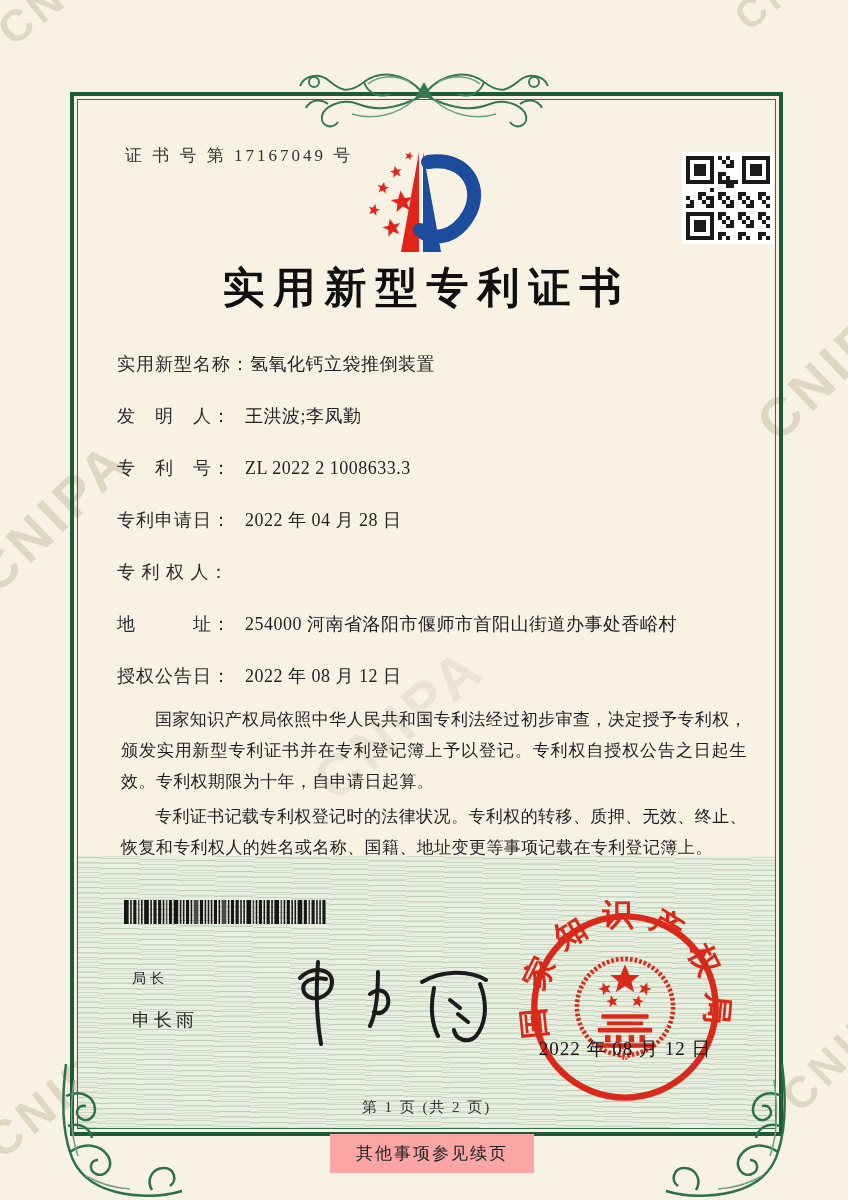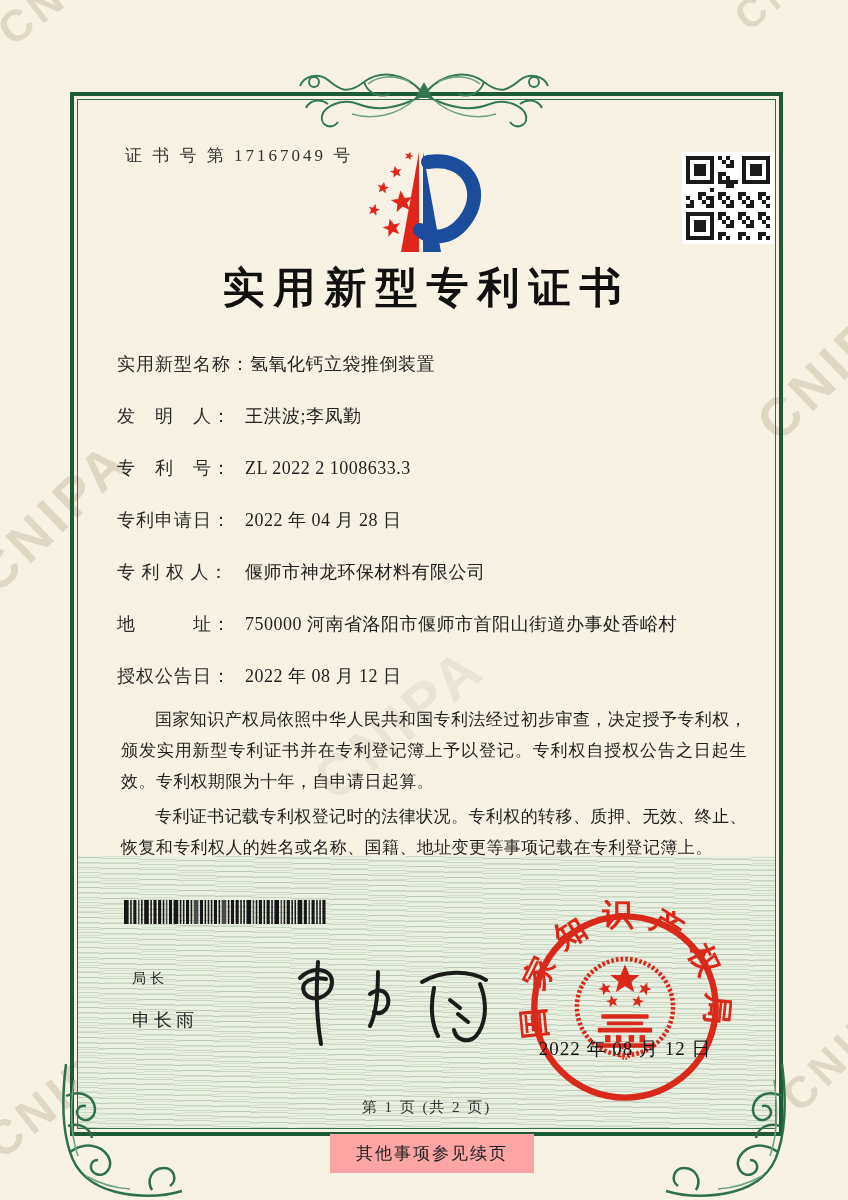--- a/index.html
+++ b/index.html
@@ -217,25 +217,24 @@
       <div class="field">
         <span class="flabel">专　利　号：</span>
         <span class="fvalue">ZL 2022 2 1008633.3</span>
       </div>
       <div class="field">
         <span class="flabel">专利申请日：</span>
         <span class="fvalue">2022 年 04 月 28 日</span>
       </div>
       <div class="field">
         <span class="flabel">专 利 权 人：</span>
-        <span class="fvalue">偃师市神龙环保材料有限公司</span>
       </div>
       <div class="field">
         <span class="flabel">地　　　址：</span>
-        <span class="fvalue">750000 河南省洛阳市偃师市首阳山街道办事处香峪村</span>
+        <span class="fvalue">254000 河南省洛阳市偃师市首阳山街道办事处香峪村</span>
       </div>
       <div class="field">
         <span class="flabel">授权公告日：</span>
         <span class="fvalue">2022 年 08 月 12 日</span>
       </div>
     </div>
 
     <div class="body-text">
       <p>国家知识产权局依照中华人民共和国专利法经过初步审查，决定授予专利权，颁发实用新型专利证书并在专利登记簿上予以登记。专利权自授权公告之日起生效。专利权期限为十年，自申请日起算。</p>
       <p>专利证书记载专利权登记时的法律状况。专利权的转移、质押、无效、终止、恢复和专利权人的姓名或名称、国籍、地址变更等事项记载在专利登记簿上。</p>

